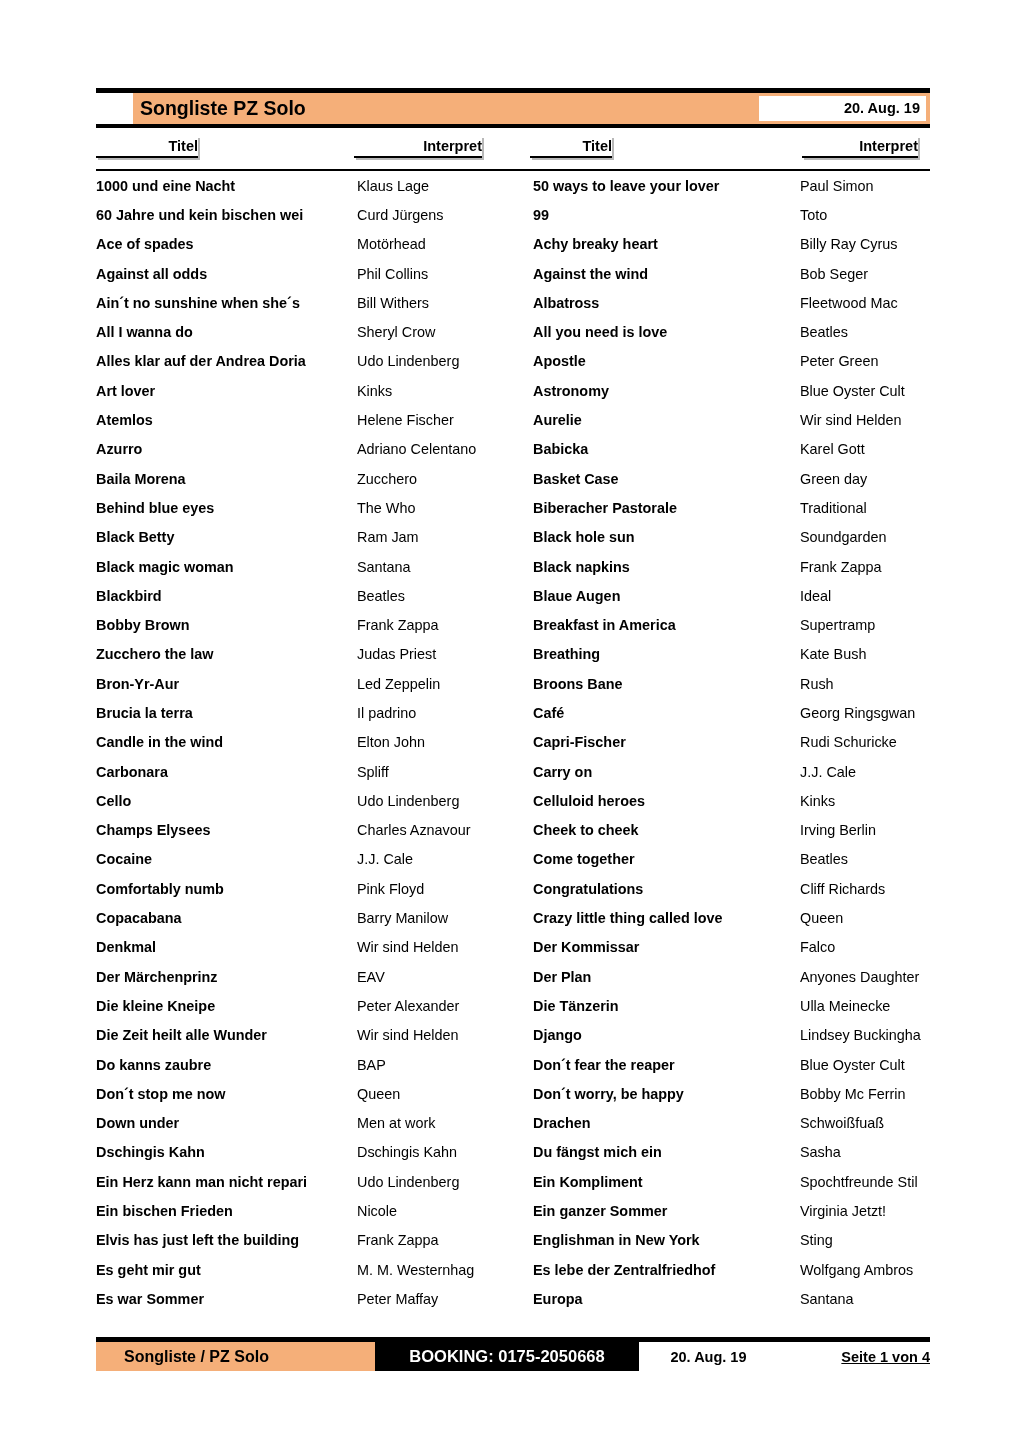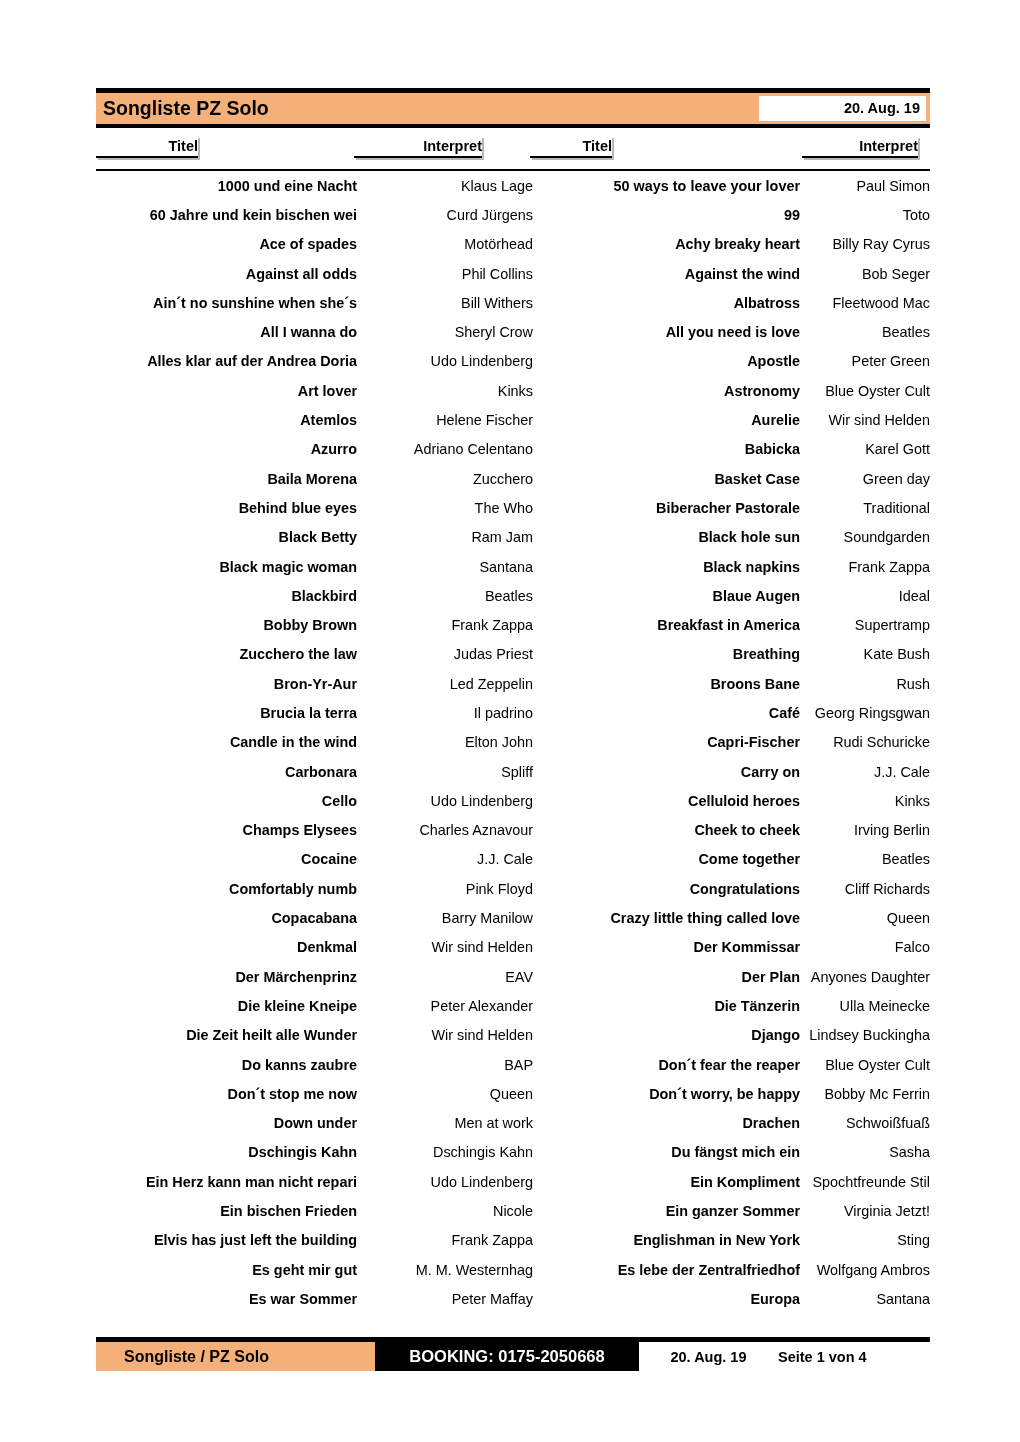--- a/index.html
+++ b/index.html
@@ -33,20 +33,21 @@
     height: 5px;
     background: #000000;
     width: 100%;
   }
   .header-bar {
     position: relative;
     height: 31px;
     background: #F5AF79;
     display: flex;
     align-items: center;
+    margin-left: 37px;
   }
   .header-title {
     font-size: 19.5px;
     font-weight: bold;
     letter-spacing: 0px;
     padding-left: 7px;
     line-height: 31px;
     white-space: nowrap;
   }
   .header-date-box {
@@ -109,21 +110,20 @@
     position: absolute;
     left: 96px;
     top: 169px;
     width: 834px;
     border-top: 2px solid #000000;
   }
   table.songs {
     border-collapse: collapse;
     width: 834px;
     table-layout: fixed;
-    text-align: right;
   }
   table.songs td {
     padding: 0;
     height: 29.3px;
     vertical-align: middle;
     font-size: 14.4px;
     white-space: nowrap;
     overflow: hidden;
   }
   td.title {
@@ -184,21 +184,22 @@
   }
   .footer-date span {
     font-size: 14.5px;
     font-weight: bold;
     white-space: nowrap;
   }
   .footer-page {
     flex: 1;
     display: flex;
     align-items: center;
-    justify-content: flex-start;
+    justify-content: flex-end;
+    text-decoration: underline;
   }
   .footer-page span {
     font-size: 14.5px;
     font-weight: bold;
     white-space: nowrap;
   }
 </style>
 </head>
 <body>
 

